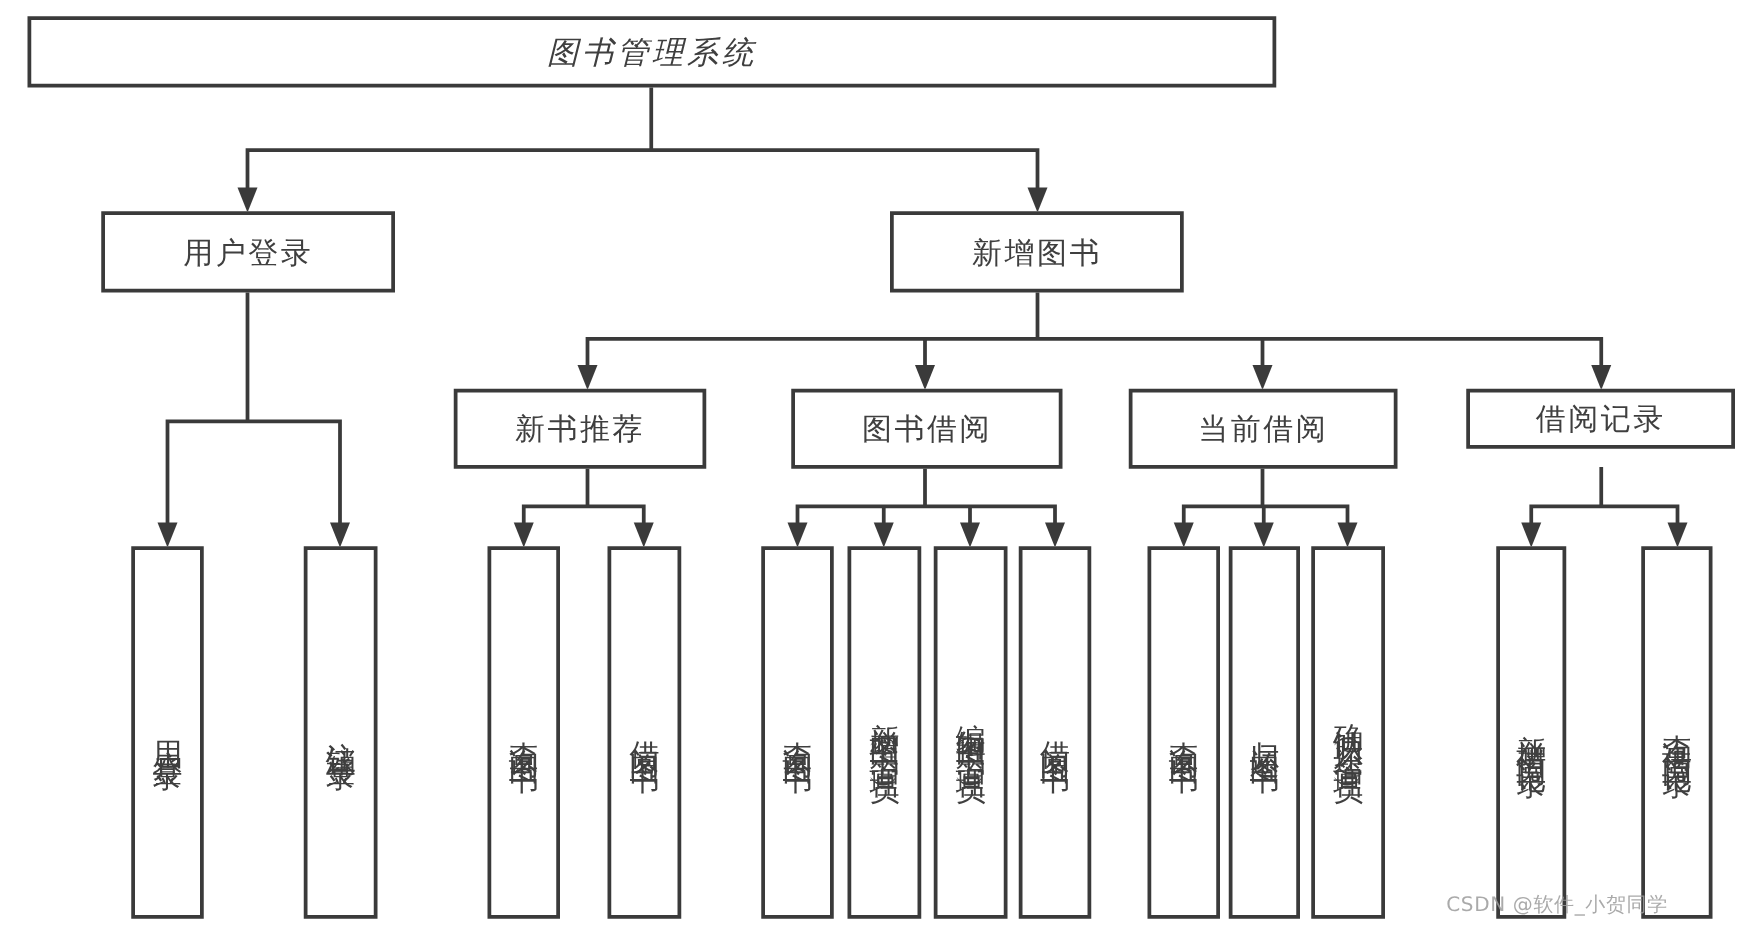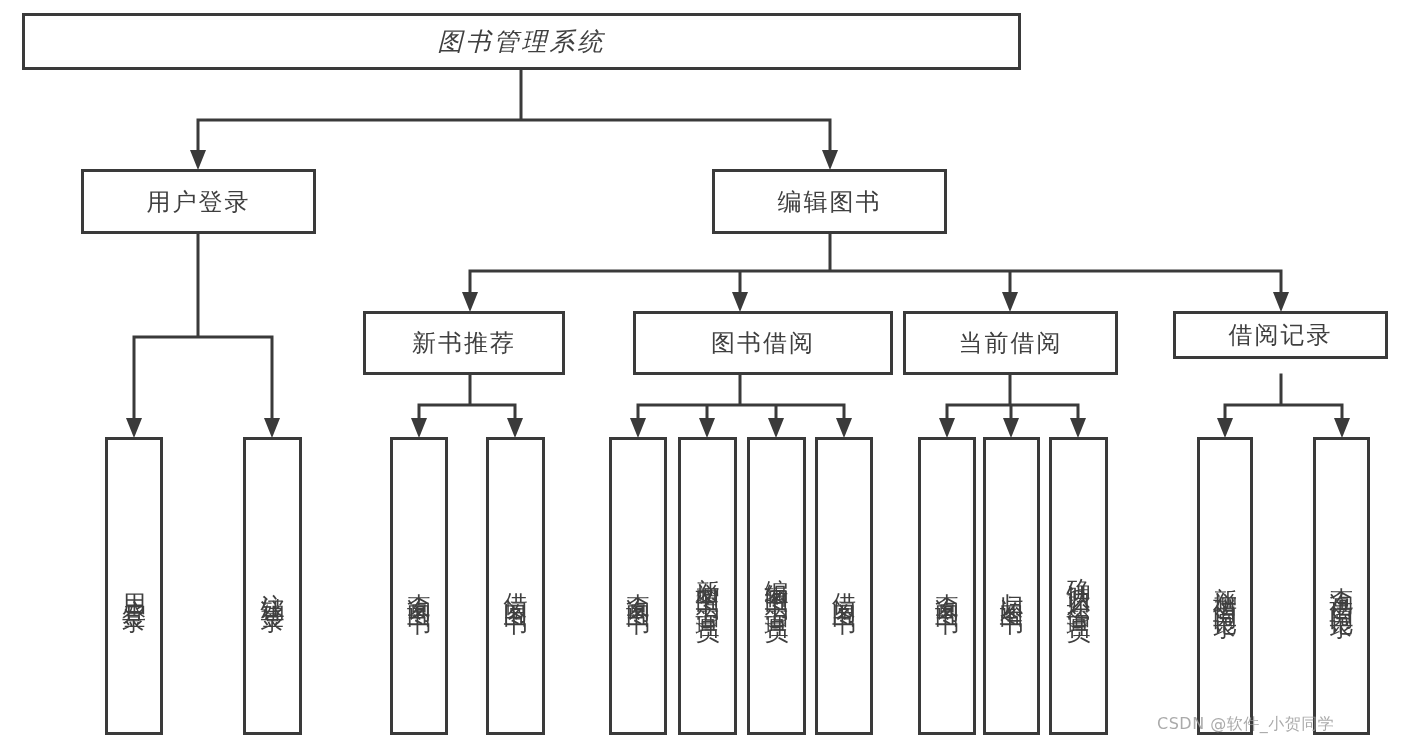--- a/index.html
+++ b/index.html
@@ -122,24 +122,24 @@
     <g>
       <path d="M1281 375 V405 M1225 405 H1342 M1225 405 V424 M1342 405 V424"></path>
       <polygon points="1217,418 1233,418 1225,438"></polygon>
       <polygon points="1334,418 1350,418 1342,438"></polygon>
     </g>
   </svg>
 
   <div class="box root-box" style="left:22px; top:13px; width:999px; height:57px">图书管理系统</div>
 
   <div class="box h" style="left:81px; top:169px; width:235px; height:65px">用户登录</div>
-  <div class="box h" style="left:712px; top:169px; width:235px; height:65px">编辑图书</div>
+  <div class="box h" style="left:712px; top:169px; width:235px; height:65px">新增图书</div>
 
   <div class="box h" style="left:363px; top:311px; width:202px; height:64px">新书推荐</div>
-  <div class="box h" style="left:633px; top:311px; width:260px; height:64px">图书借阅</div>
+  <div class="box h" style="left:633px; top:311px; width:217px; height:64px">图书借阅</div>
   <div class="box h" style="left:903px; top:311px; width:215px; height:64px">当前借阅</div>
   <div class="box h" style="left:1173px; top:311px; width:215px; height:48px">借阅记录</div>
 
   <div class="box v" style="left:105px; top:437px; width:58px; height:298px">用户登录</div>
   <div class="box v" style="left:243px; top:437px; width:59px; height:298px">注销登录</div>
 
   <div class="box v" style="left:390px; top:437px; width:58px; height:298px">查询图书</div>
   <div class="box v" style="left:486px; top:437px; width:59px; height:298px">借阅图书</div>
 
   <div class="box v" style="left:609px; top:437px; width:58px; height:298px">查询图书</div>

